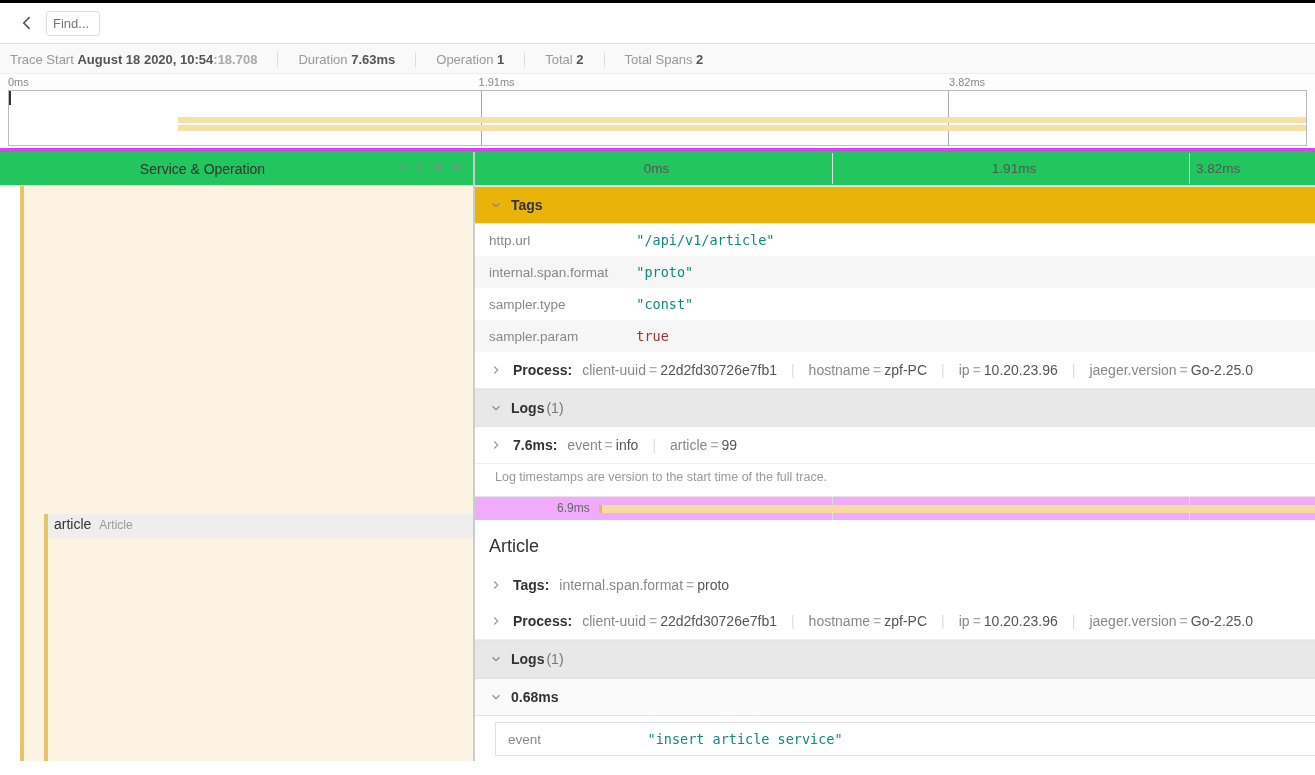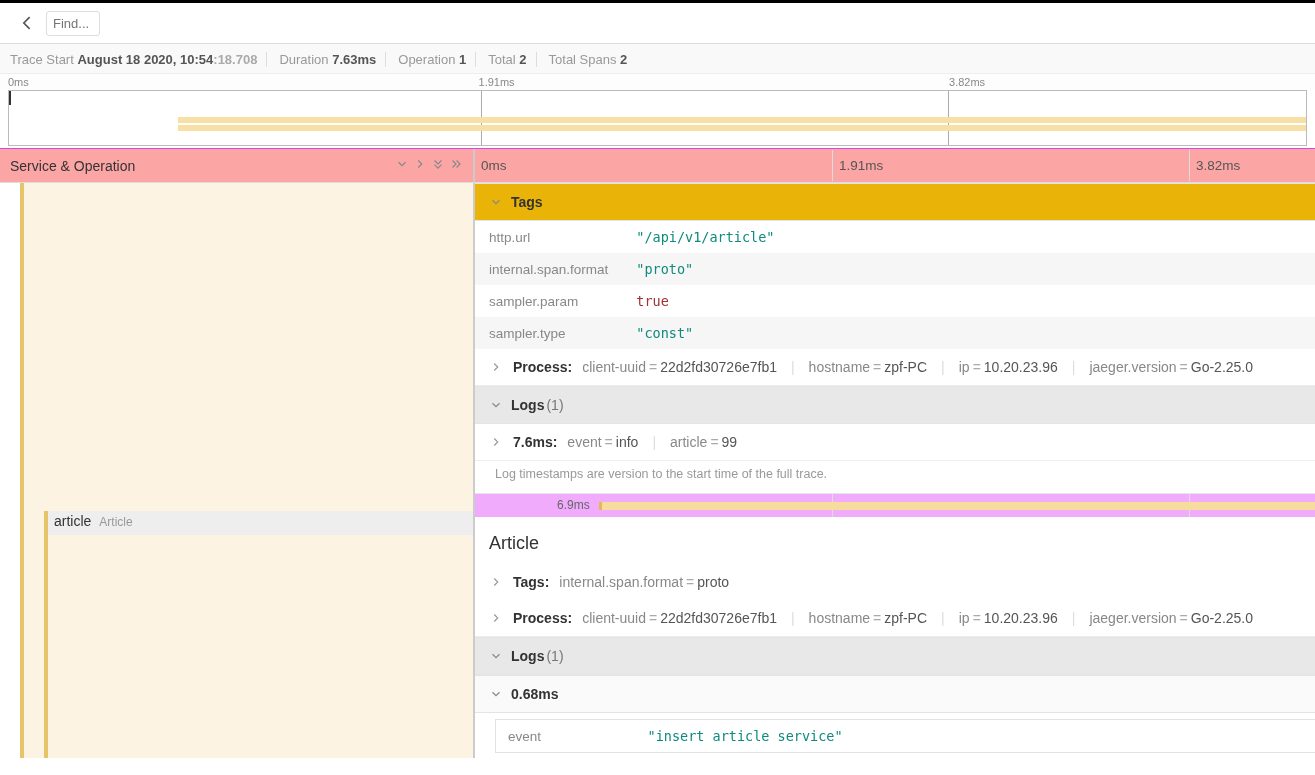--- a/index.html
+++ b/index.html
@@ -5,33 +5,33 @@
   * { box-sizing: border-box; margin: 0; padding: 0; }
   body { font-family: -apple-system, BlinkMacSystemFont, "Segoe UI", Helvetica, Arial, sans-serif; font-size: 14px; color: #333; background: #fff; }
   .topbar { height: 3px; background: #000; }
   .header { display: flex; align-items: center; padding: 6px 10px; border-bottom: 1px solid #ddd; }
   .back-btn { padding: 4px 8px; cursor: pointer; color: #555; display:flex; align-items:center; }
   .title-wrap { display: flex; align-items: center; gap: 8px; margin-left: 6px; flex: 1; }
   .title-main { font-size: 18px; font-weight: 500; color: #222; }
   .title-trace { font-size: 17px; color: #aaa; margin-left: 4px; }
   .find-box { width: 54px; border: 1px solid #ddd; border-radius: 3px; padding: 4px 6px; font-size: 13px; color: #999; margin-right:0; }
   .summary { display: flex; align-items: center; gap: 0; padding: 8px 10px 6px 10px; background: #f9f9f9; font-size: 13px; color: #999; border-bottom: 1px solid #eee;}
-  .summary .item { padding-right: 9px; margin-right: 12px; border-right: 1px solid #ddd; text-align: center; }
+  .summary .item { padding-right: 20px; margin-right: 20px; border-right: 1px solid #ddd; text-align: center; }
   .summary .item:last-child { border-right: none; }
   .summary .lbl { color: #999; }
   .summary .val { color: #555; font-weight: 600; }
   .summary .val-light { color: #aaa; font-weight: 600; }
   .timeline-ruler { display:flex; font-size:11px; color:#888; padding:2px 0 2px 8px; background:#fdfdfd; }
   .timeline-ruler .tick { flex:0 0 auto; }
   .minimap { height: 56px; border: 1px solid #bbb; margin: 0 8px 2px 8px; position: relative; background:#fff; }
   .minimap .bar1 { position:absolute; left:13%; top:26px; right:0; height:6px; background:#f7e0a6; }
   .minimap .bar2 { position:absolute; left:13%; top:34px; right:0; height:6px; background:#f7e0a6; }
   .minimap .vline { position:absolute; top:0; bottom:0; width:1px; background:#aaa; }
   .minimap .vstart { position:absolute; left:0; top:0; width:2px; height:14px; background:#333; }
-  .cols-header { display:flex; align-items:center; background:#fca5a5; border-top:1px solid #d946ef; border-bottom:1px solid #ddd; font-size:14px;}
+  .cols-header { display:flex; align-items:center; background:#22c55e; border-top:4px solid #d946ef; border-bottom:1px solid #ddd; font-size:14px;text-align:center;}
   .svc-col { width: 475px; display:flex; align-items:center; padding:8px 10px; border-right:2px solid #ccc; }
   .svc-col .title { flex:1; color:#333; }
   .svc-col .icons { display:flex; gap:4px; color:#888; }
   .time-col { flex:1; display:flex; }
   .time-col .t { flex:0 0 auto; padding:8px 0 8px 6px; color:#555; font-size:13.5px; border-left:1px solid #ddd;}
   .main { display:flex; position:relative; }
   .left { width:475px; border-right:2px solid #ccc; position:relative; }
   .right { flex:1; }
   .left-bg { position:absolute; left:20px; right:0; top:0; bottom:0; background:#fdf3e3; }
   .left-bg2 { position:absolute; left:44px; right:0; top:328px; height:24px; background:#eee; }
@@ -156,26 +156,26 @@
       <tbody>
           <tr>
             <td class="k">http.url</td>
             <td class="v-str">"/api/v1/article"</td>
           </tr>
       <tr>
             <td class="k">internal.span.format</td>
             <td class="v-str">"proto"</td>
           </tr>
       <tr>
+            <td class="k">sampler.type</td>
+            <td class="v-str">"const"</td>
+          </tr>
+      <tr>
             <td class="k">sampler.param</td>
             <td class="v-bool">true</td>
-          </tr>
-      <tr>
-            <td class="k">sampler.type</td>
-            <td class="v-str">"const"</td>
           </tr>
     </tbody>
       </table>
 
     <div class="inline-row">
       <span class="arr">
           <svg class="i" viewBox="0 0 24 24">
             <path fill="none" stroke="#999" stroke-width="2" d="M9 6l6 6-6 6"></path>
           </svg>
         </span>

